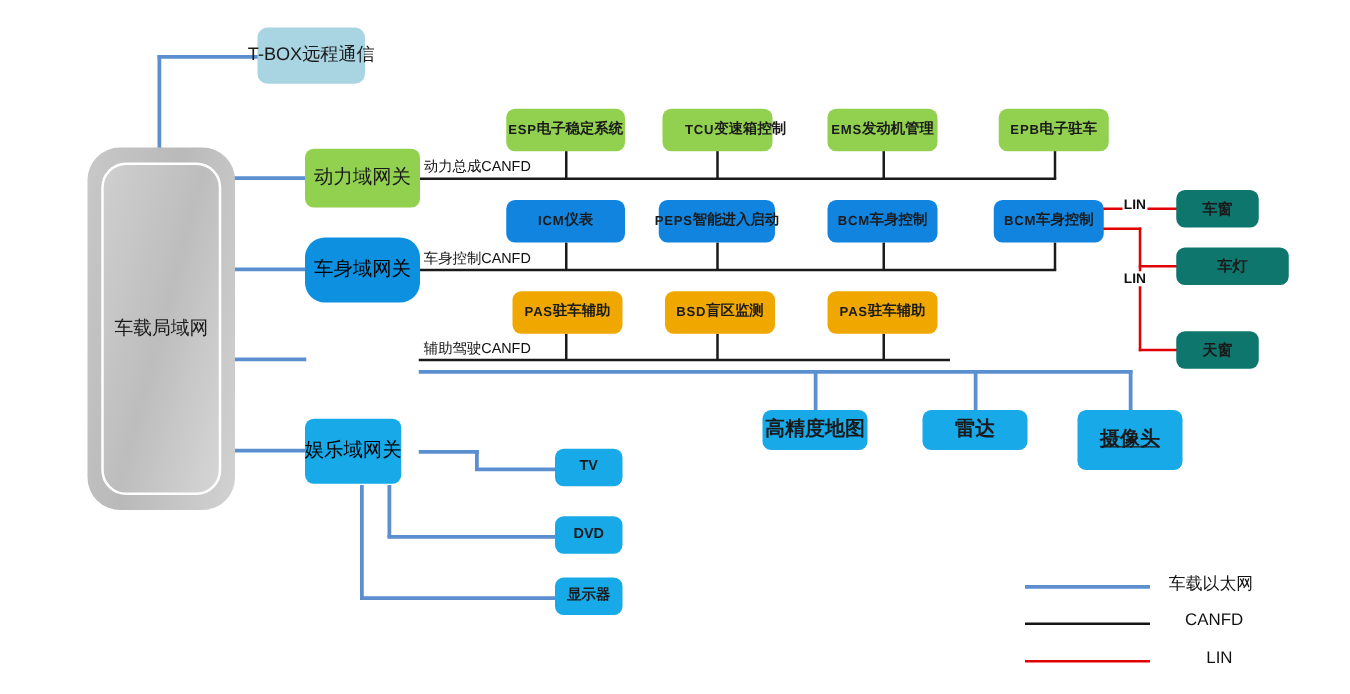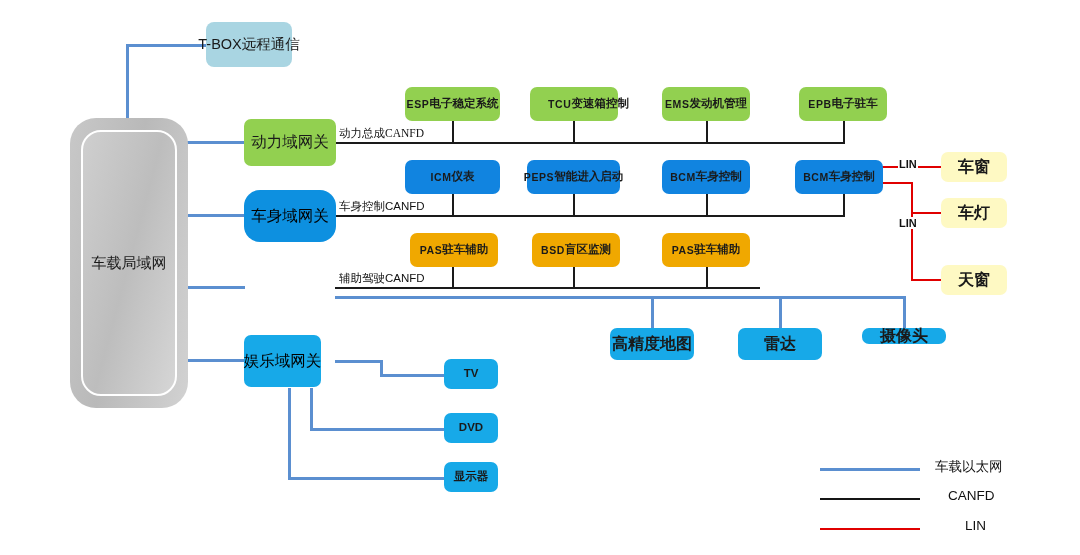--- a/index.html
+++ b/index.html
@@ -28,21 +28,21 @@
   .gw-orange{background:#f0a800;}
   .gw-cyan{background:#17a9e8;color:#000;}
 
   .ecu{font-size:10.5px;font-weight:bold;padding:2px 0;justify-content:center;}
   .ecu .ln:first-child{font-size:10.5px;letter-spacing:.6px;}
   .ecu .ln:last-child{font-size:11.5px;}
   .ecu-green{background:#92d050;}
   .ecu-blue{background:#1184e0;}
   .ecu-orange{background:#f0a800;}
 
-  .lin-node{background:#fef9c3;font-size:16px;font-weight:bold;}
+  .lin-node{background:#0f766e;font-size:12px;font-weight:bold;}
   .sensor{background:#17a9e8;font-size:16px;font-weight:bold;}
   .media{background:#17a9e8;font-size:11.5px;font-weight:bold;}
 
   
   .ln-h,.ln-v{position:absolute;z-index:1;}
   .eth{background:#5b8fd0;}
   .can{background:#1a1a1a;}
   .lin{background:#e00000;}
   .ln-h.eth{height:3px;}
   .ln-v.eth{width:3px;}
@@ -135,21 +135,21 @@
   </div>
   <div class="node gw gw-blue" style="left:244px;top:190px;width:92px;height:52px;border-radius:16px;">
     <span class="ln">车身域网</span>
     <span class="ln">关</span>
   </div>
   <div class="node gw gw-cyan" style="left:244px;top:335px;width:77px;height:52px;">
     <span class="ln">娱乐域网</span>
     <span class="ln">关</span>
   </div>
 
-  <span class="buslabel" style="left:338px;top:126px;font-family:Liberation Serif, serif;">动力总成CANFD</span>
+  <span class="buslabel" style="left:338px;top:126px;">动力总成CANFD</span>
   <span class="buslabel" style="left:338px;top:199px;">车身控制CANFD</span>
   <span class="buslabel" style="left:338px;top:271px;">辅助驾驶CANFD</span>
 
   <div class="node ecu ecu-green" style="left:405px;top:87px;width:95px;height:34px;">
     <span class="ln">ESP</span>
     <span class="ln">电子稳定系统</span>
   </div>
   <div class="node ecu ecu-green" style="left:530px;top:87px;width:88px;height:34px;padding-left:29px;">
     <span class="ln">TCU</span>
     <span class="ln">变速箱控制</span>
@@ -189,34 +189,34 @@
     <span class="ln">盲区监测</span>
   </div>
   <div class="node ecu ecu-orange" style="left:662px;top:233px;width:88px;height:34px;">
     <span class="ln">PAS</span>
     <span class="ln">驻车辅助</span>
   </div>
 
   <div class="node lin-node" style="left:941px;top:152px;width:66px;height:30px;">
     <span class="ln">车窗</span>
   </div>
-  <div class="node lin-node" style="left:941px;top:198px;width:66px;height:30px;font-family:Liberation Serif, serif;">
+  <div class="node lin-node" style="left:941px;top:198px;width:90px;height:30px;font-family:Liberation Serif, serif;">
     <span class="ln">车灯</span>
   </div>
   <div class="node lin-node" style="left:941px;top:265px;width:66px;height:30px;">
     <span class="ln">天窗</span>
   </div>
 
   <div class="node sensor" style="left:610px;top:328px;width:84px;height:32px;">
     <span class="ln">高精度地图</span>
   </div>
   <div class="node sensor" style="left:738px;top:328px;width:84px;height:32px;">
     <span class="ln">雷达</span>
   </div>
-  <div class="node sensor" style="left:862px;top:328px;width:84px;height:16px;">
+  <div class="node sensor" style="left:862px;top:328px;width:84px;height:48px;text-decoration:underline;">
     <span class="ln">摄像头</span>
   </div>
 
   <div class="node media" style="left:444px;top:359px;width:54px;height:30px;">
     <span class="ln">TV</span>
   </div>
   <div class="node media" style="left:444px;top:413px;width:54px;height:30px;">
     <span class="ln">DVD</span>
   </div>
   <div class="node media" style="left:444px;top:462px;width:54px;height:30px;">

